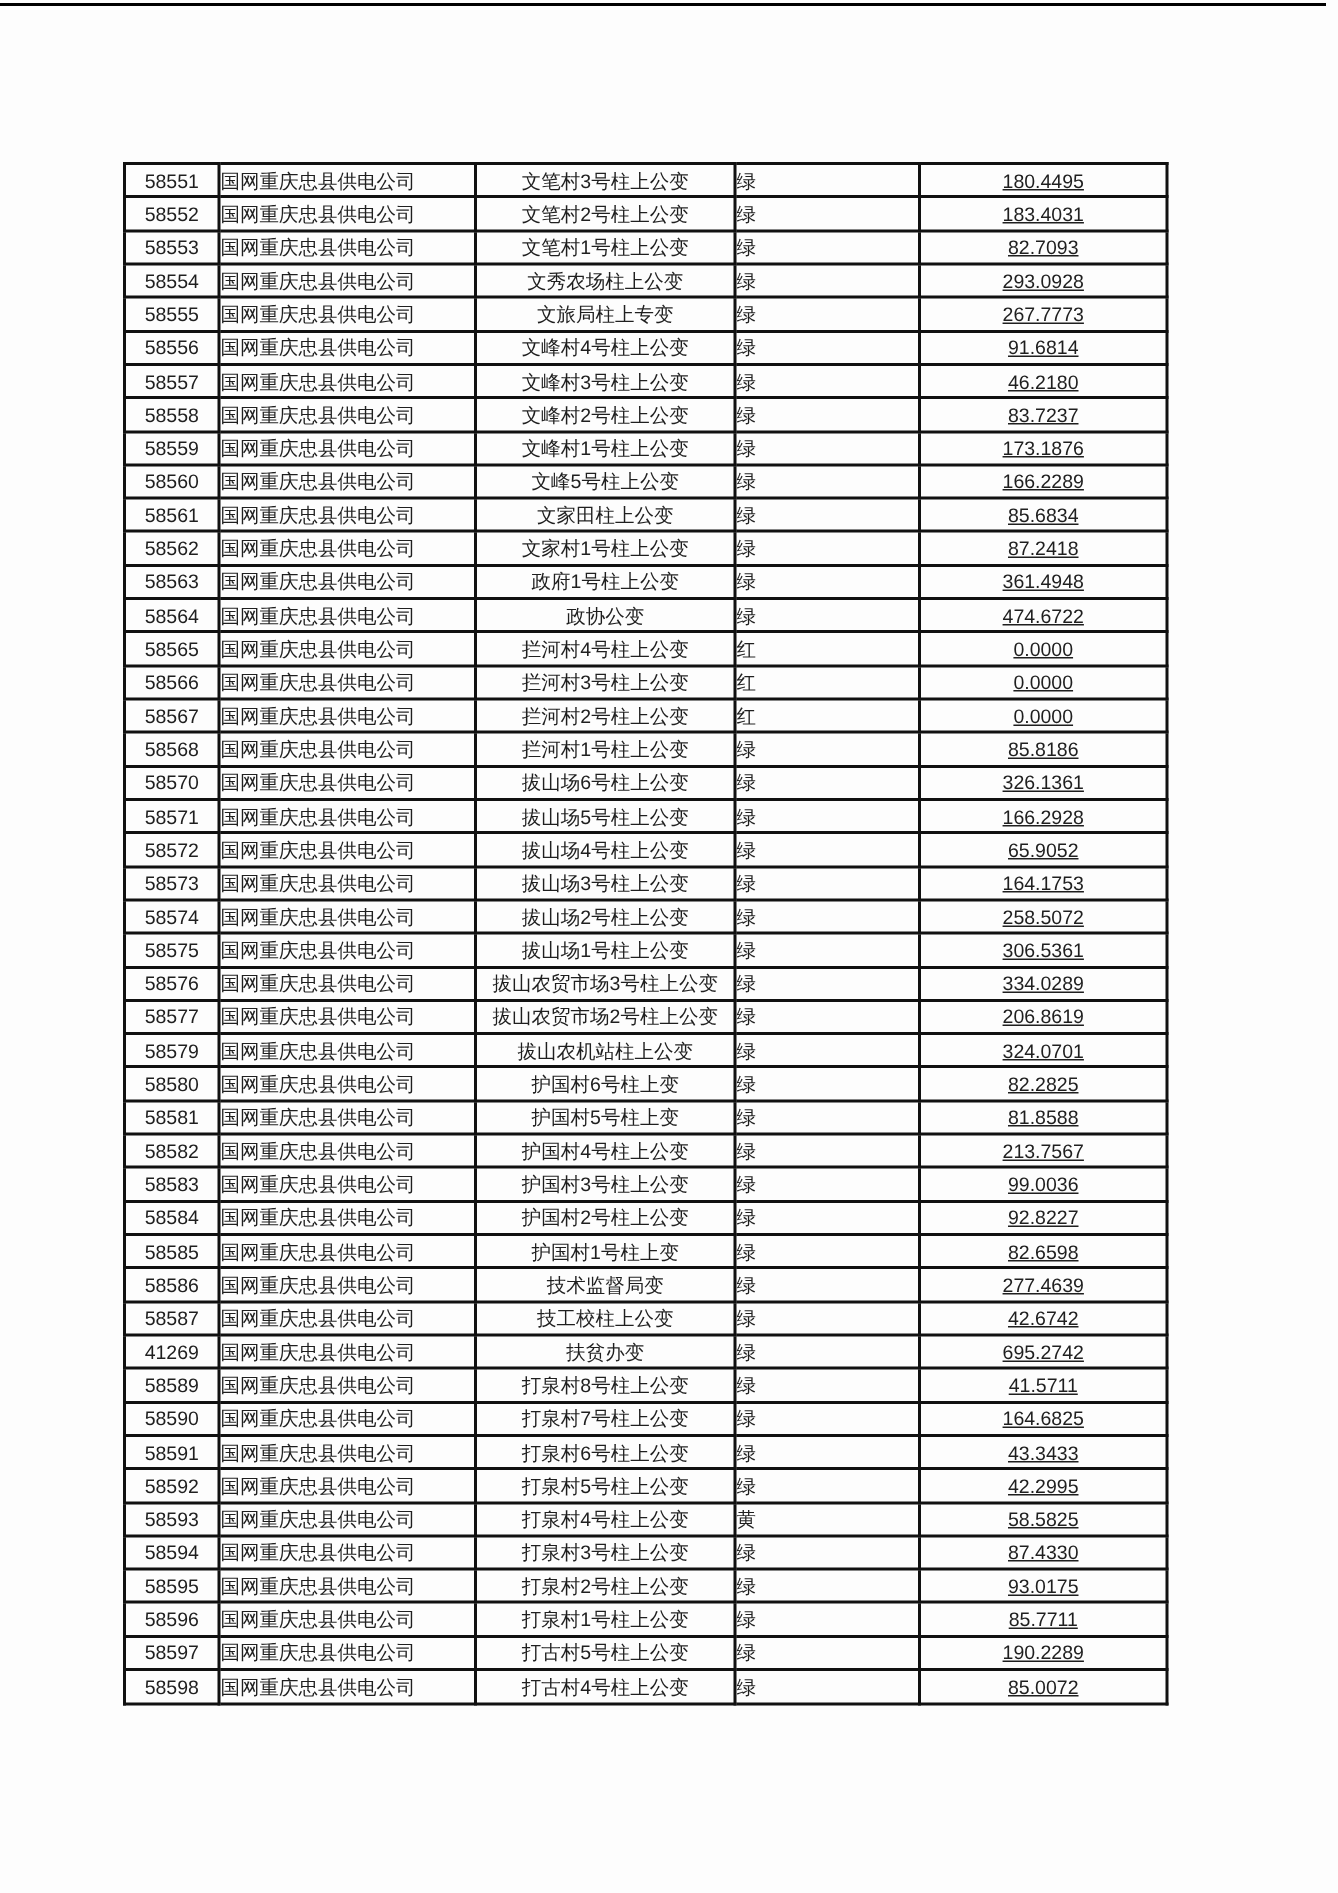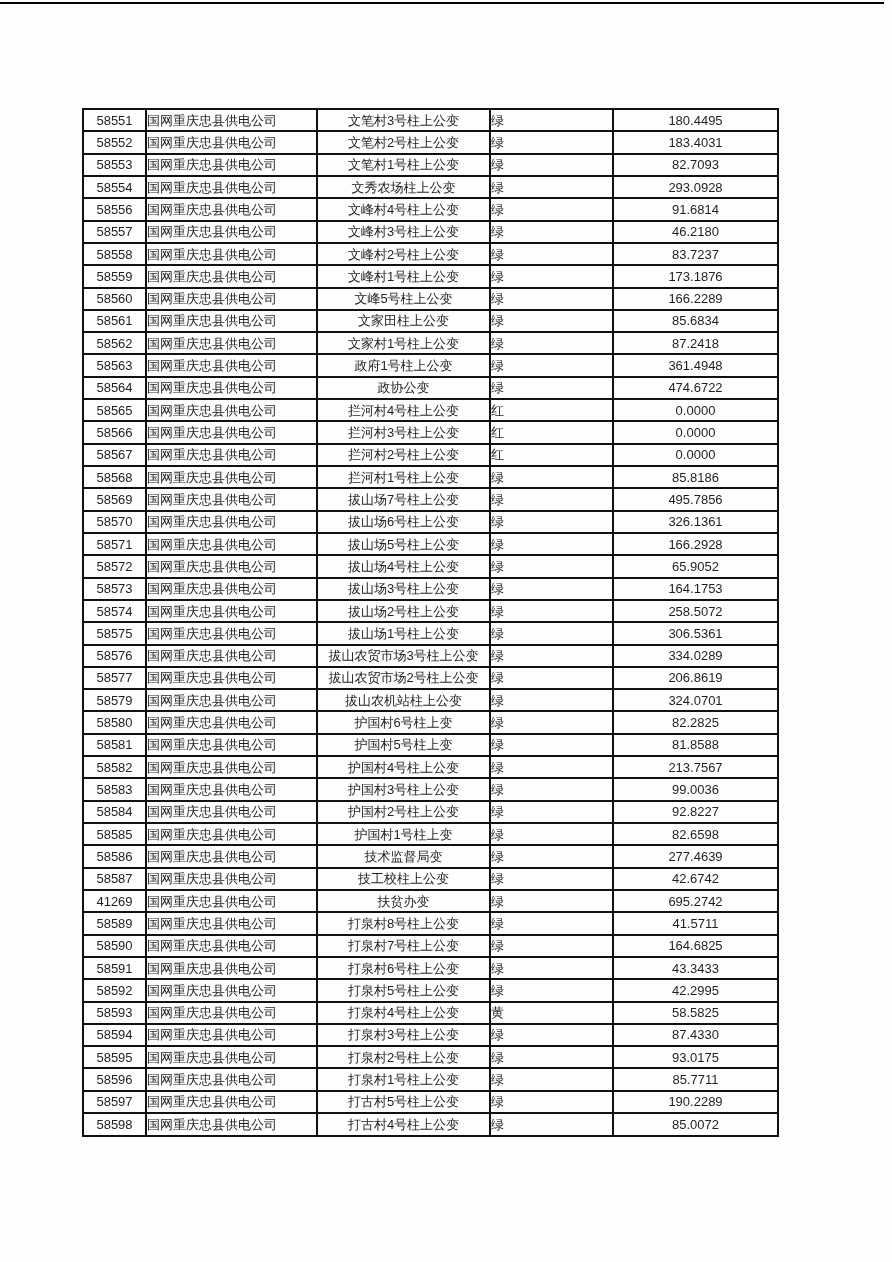--- a/index.html
+++ b/index.html
@@ -38,21 +38,21 @@
     border: 2px solid #111111;
     padding: 0;
     white-space: nowrap;
     overflow: hidden;
     vertical-align: middle;
   }
   td.col-id      { width: 61px;  text-align: center; }
   td.col-company { width: 169px; text-align: left; padding-left: 4px; }
   td.col-name    { width: 171px; text-align: center; padding-left: 4px; }
   td.col-status  { width: 121px; text-align: left; padding-left: 5px; }
-  td.col-value   { width: 163px; text-align: center; }
+  td.col-value   { width: 163px; text-align: center; text-decoration: underline; }
 </style>
 </head>
 <body>
 
 <div class="page">
   <div class="top-rule"></div>
   <table class="grid">
     <tbody>
         <tr>
           <td class="col-id">58551</td>
@@ -76,20 +76,27 @@
           <td class="col-value">82.7093</td>
         </tr>
         <tr>
           <td class="col-id">58554</td>
           <td class="col-company">国网重庆忠县供电公司</td>
           <td class="col-name">文秀农场柱上公变</td>
           <td class="col-status">绿</td>
           <td class="col-value">293.0928</td>
         </tr>
         <tr>
+          <td class="col-id">58555</td>
+          <td class="col-company">国网重庆忠县供电公司</td>
+          <td class="col-name">文旅局柱上专变</td>
+          <td class="col-status">绿</td>
+          <td class="col-value">267.7773</td>
+        </tr>
+        <tr>
           <td class="col-id">58556</td>
           <td class="col-company">国网重庆忠县供电公司</td>
           <td class="col-name">文峰村4号柱上公变</td>
           <td class="col-status">绿</td>
           <td class="col-value">91.6814</td>
         </tr>
         <tr>
           <td class="col-id">58557</td>
           <td class="col-company">国网重庆忠县供电公司</td>
           <td class="col-name">文峰村3号柱上公变</td>
@@ -165,27 +172,20 @@
           <td class="col-name">拦河村2号柱上公变</td>
           <td class="col-status">红</td>
           <td class="col-value">0.0000</td>
         </tr>
         <tr>
           <td class="col-id">58568</td>
           <td class="col-company">国网重庆忠县供电公司</td>
           <td class="col-name">拦河村1号柱上公变</td>
           <td class="col-status">绿</td>
           <td class="col-value">85.8186</td>
-        </tr>
-        <tr>
-          <td class="col-id">58569</td>
-          <td class="col-company">国网重庆忠县供电公司</td>
-          <td class="col-name">拔山场7号柱上公变</td>
-          <td class="col-status">绿</td>
-          <td class="col-value">495.7856</td>
         </tr>
         <tr>
           <td class="col-id">58570</td>
           <td class="col-company">国网重庆忠县供电公司</td>
           <td class="col-name">拔山场6号柱上公变</td>
           <td class="col-status">绿</td>
           <td class="col-value">326.1361</td>
         </tr>
         <tr>
           <td class="col-id">58571</td>

